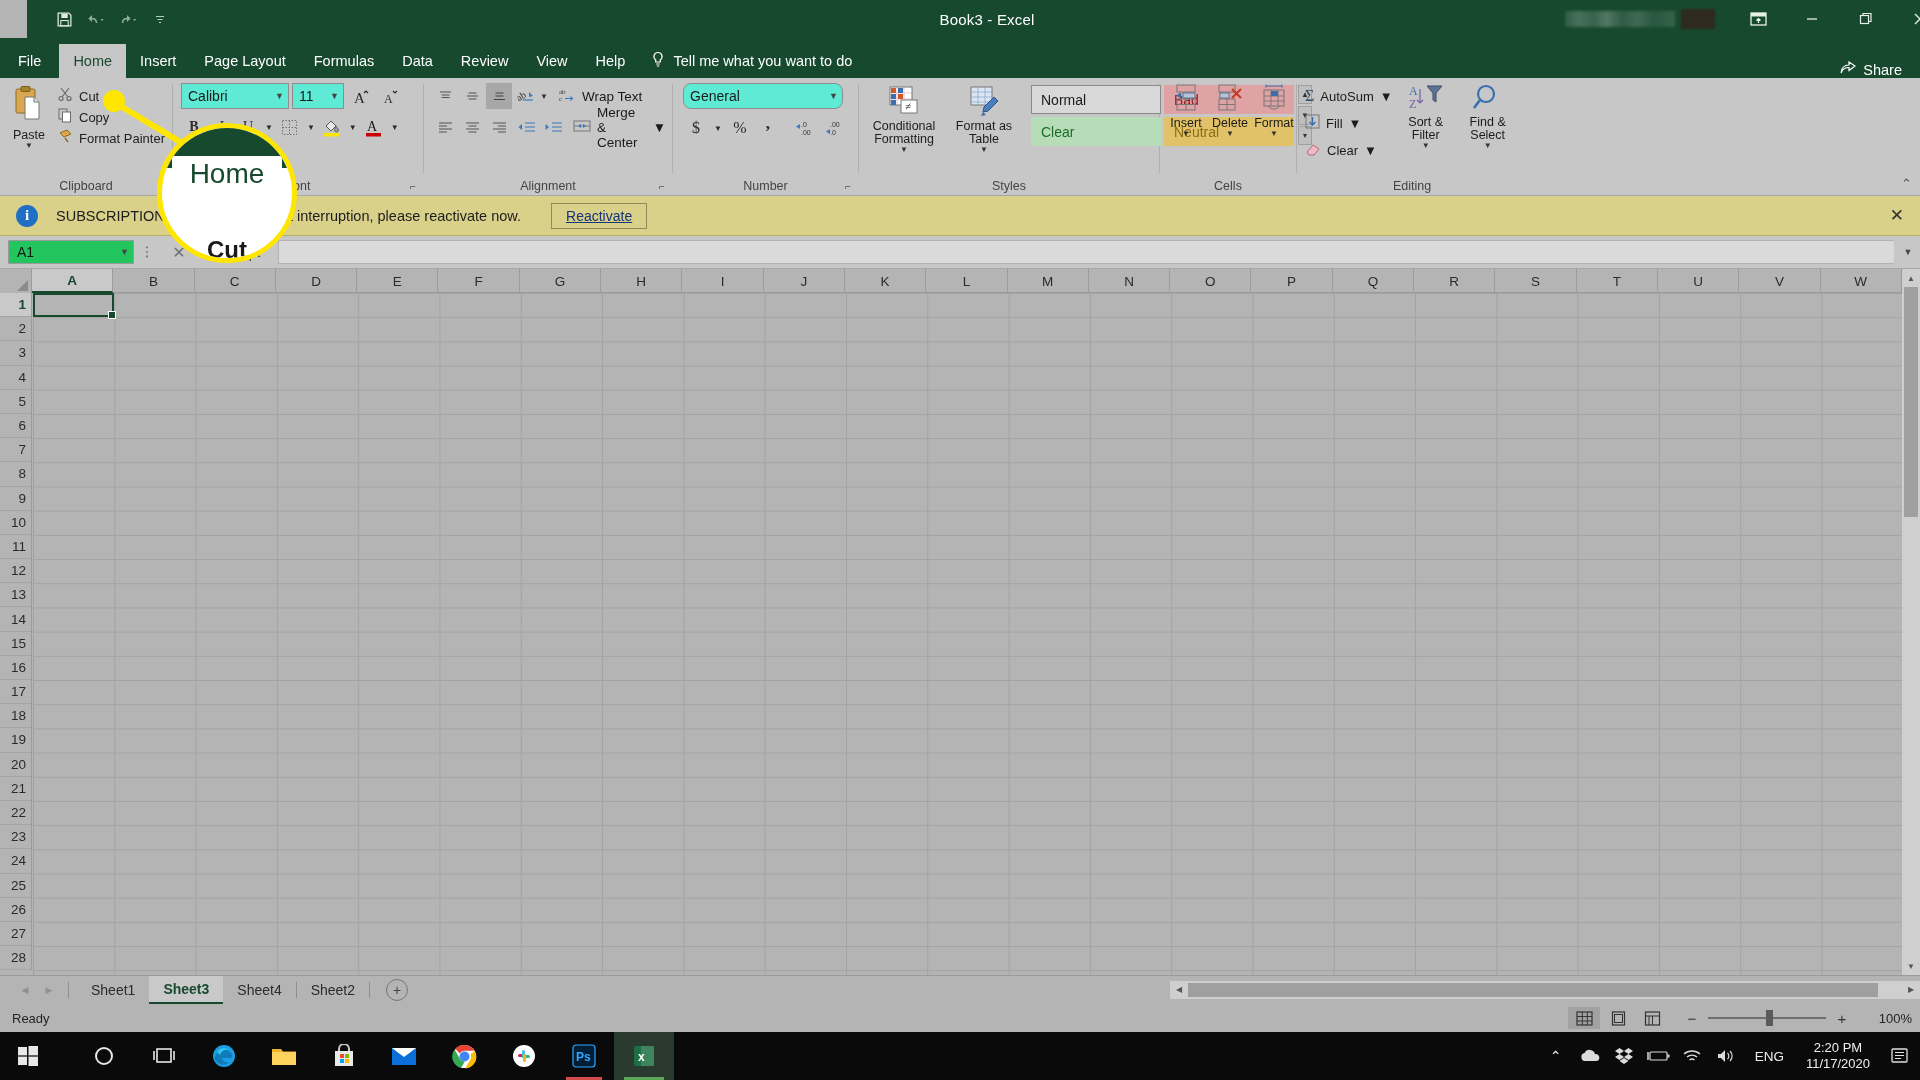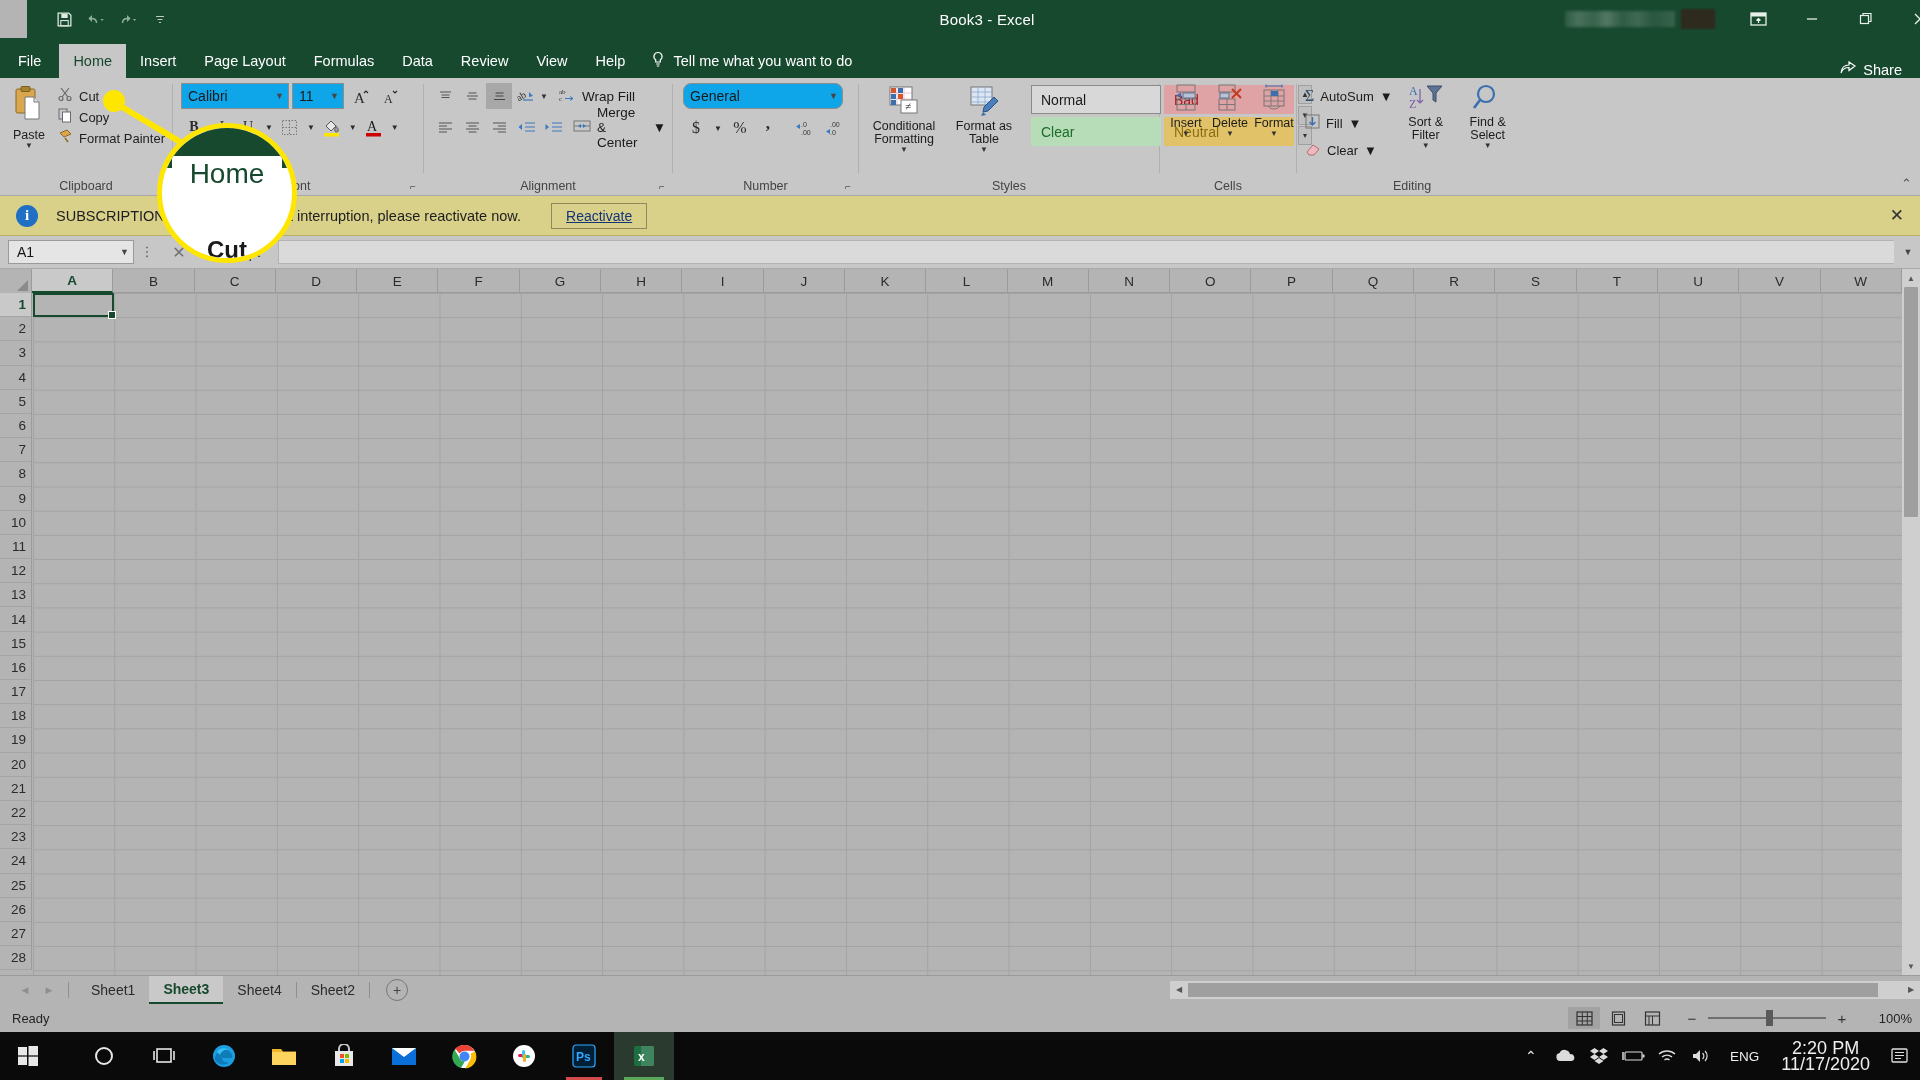--- a/index.html
+++ b/index.html
@@ -105,21 +105,21 @@
   .paste-label { font-size: 12.5px; color: #222; margin-top: 1px; }
   .caret-sm { font-size: 8px; color: #333; line-height: 7px; }
   .clip-list { display: flex; flex-direction: column; padding-top: 4px; gap: 3px; }
   .clip-item { display: flex; align-items: center; gap: 6px; font-size: 13px; color: #222; }
 
   
   .g-font { width: 250px; }
   .font-row1 { display: flex; align-items: center; gap: 3px; padding-left: 8px; }
   .font-row2 { display: flex; align-items: center; gap: 1px; padding-left: 8px; margin-top: 5px; }
   .combo {
-    height: 26px; background: #0ea5e9; border: 1px solid #8d8d8d;
+    height: 26px; background: #5eead4; border: 1px solid #8d8d8d;
     display: flex; align-items: center; padding: 0 4px 0 6px;
     font-size: 14px; color: #1a1a1a;
   }
   .combo .cval { flex: 1; white-space: nowrap; overflow: hidden; }
   .combo .cdrop { color: #444; font-size: 9px; padding-left: 6px; }
   .rbtn {
     height: 26px; min-width: 26px; display: flex; align-items: center; justify-content: center;
     color: #2b2b2b; font-size: 14px; padding: 0 3px;
   }
   .rbtn.wide { padding: 0 4px; }
@@ -206,21 +206,21 @@
   }
 
   
   .formulabar {
     position: absolute; top: 236px; left: 0; width: 1920px; height: 33px;
     background: #c7c7c7; display: flex; align-items: center;
     border-bottom: 1px solid #a9a9a9;
   }
   .namebox {
     margin-left: 8px; width: 126px; height: 24px;
-    background: #e5e5e5; border: 1px solid #9a9a9a;
+    background: #22c55e; border: 1px solid #9a9a9a;
     display: flex; align-items: center; padding: 0 4px 0 8px;
     font-size: 14px; color: #151515;
   }
   .namebox .nb-val { flex: 1; }
   .namebox .nb-drop { font-size: 9px; color: #444; }
   .fb-dots { width: 26px; text-align: center; color: #555; font-size: 13px; letter-spacing: 0; line-height: 8px; }
   .fb-icons { display: flex; align-items: center; gap: 0; }
   .fb-ic { width: 38px; height: 26px; display: flex; align-items: center; justify-content: center; color: #6f6f6f; font-size: 16px; }
   .fb-input {
     flex: 1; height: 24px; margin: 0 2px 0 4px;
@@ -380,21 +380,21 @@
     font-size: 14px; color: #1c1c1c;
   }
   .tb-icons { display: flex; align-items: center; gap: 0; margin-left: 18px; }
   .tb-ic { width: 60px; height: 48px; display: flex; align-items: center; justify-content: center; position: relative; }
   .tb-ic.running::after { content:""; position:absolute; bottom:0; left:12px; right:12px; height:3px; background:#d24a4a; }
   .tb-ic.active { background: #2a3a2e; }
   .tb-ic.active::after { content:""; position:absolute; bottom:0; left:10px; right:10px; height:3px; background:#5ba85b; }
   .tray { position: absolute; right: 0; display: flex; align-items: center; height: 48px; color: #eee; }
   .tray-ic { width: 34px; height: 48px; display: flex; align-items: center; justify-content: center; color: #e6e6e6; font-size: 14px; }
   .tray-lang { font-size: 13.5px; color: #eee; padding: 0 12px; }
-  .tray-clock { font-size: 18px; color: #eee; text-align: center; line-height: 16px; padding: 0 10px; }
+  .tray-clock { font-size: 13px; color: #eee; text-align: center; line-height: 16px; padding: 0 10px; }
   .tray-notif { width: 40px; height: 48px; display: flex; align-items: center; justify-content: center; color: #e6e6e6; }
 </style>
 </head>
 <body>
 
 <div class="app">
 
   <div class="titlebar">
     <div class="qat">
       <div class="qat-btn">
@@ -620,21 +620,21 @@
             <span class="mini-caret">▼</span>
           </div>
           <div class="al-text">
             <span>
               <svg width="17" height="16" viewBox="0 0 17 16">
                   <text x="0" y="7" font-size="7" fill="#333" font-family="Liberation Serif, serif">ab</text>
                   <text x="0" y="14" font-size="7" fill="#333" font-family="Liberation Serif, serif">c</text>
                   <path d="M6 11.5h8M11 9.5l3 2-3 2" stroke="#3a7ac0" stroke-width="1" fill="none"></path>
                 </svg>
             </span>
-            <span>Wrap Fill</span>
+            <span>Wrap Text</span>
           </div>
         </div>
         <div class="al-row r2">
           <div class="rbtn">
             <svg width="17" height="17" viewBox="0 0 17 17">
                 <path d="M2 4h13M2 7h8M2 10h13M2 13h8" stroke="#555" stroke-width="1.2"></path>
               </svg>
           </div>
           <div class="rbtn">
             <svg width="17" height="17" viewBox="0 0 17 17">

